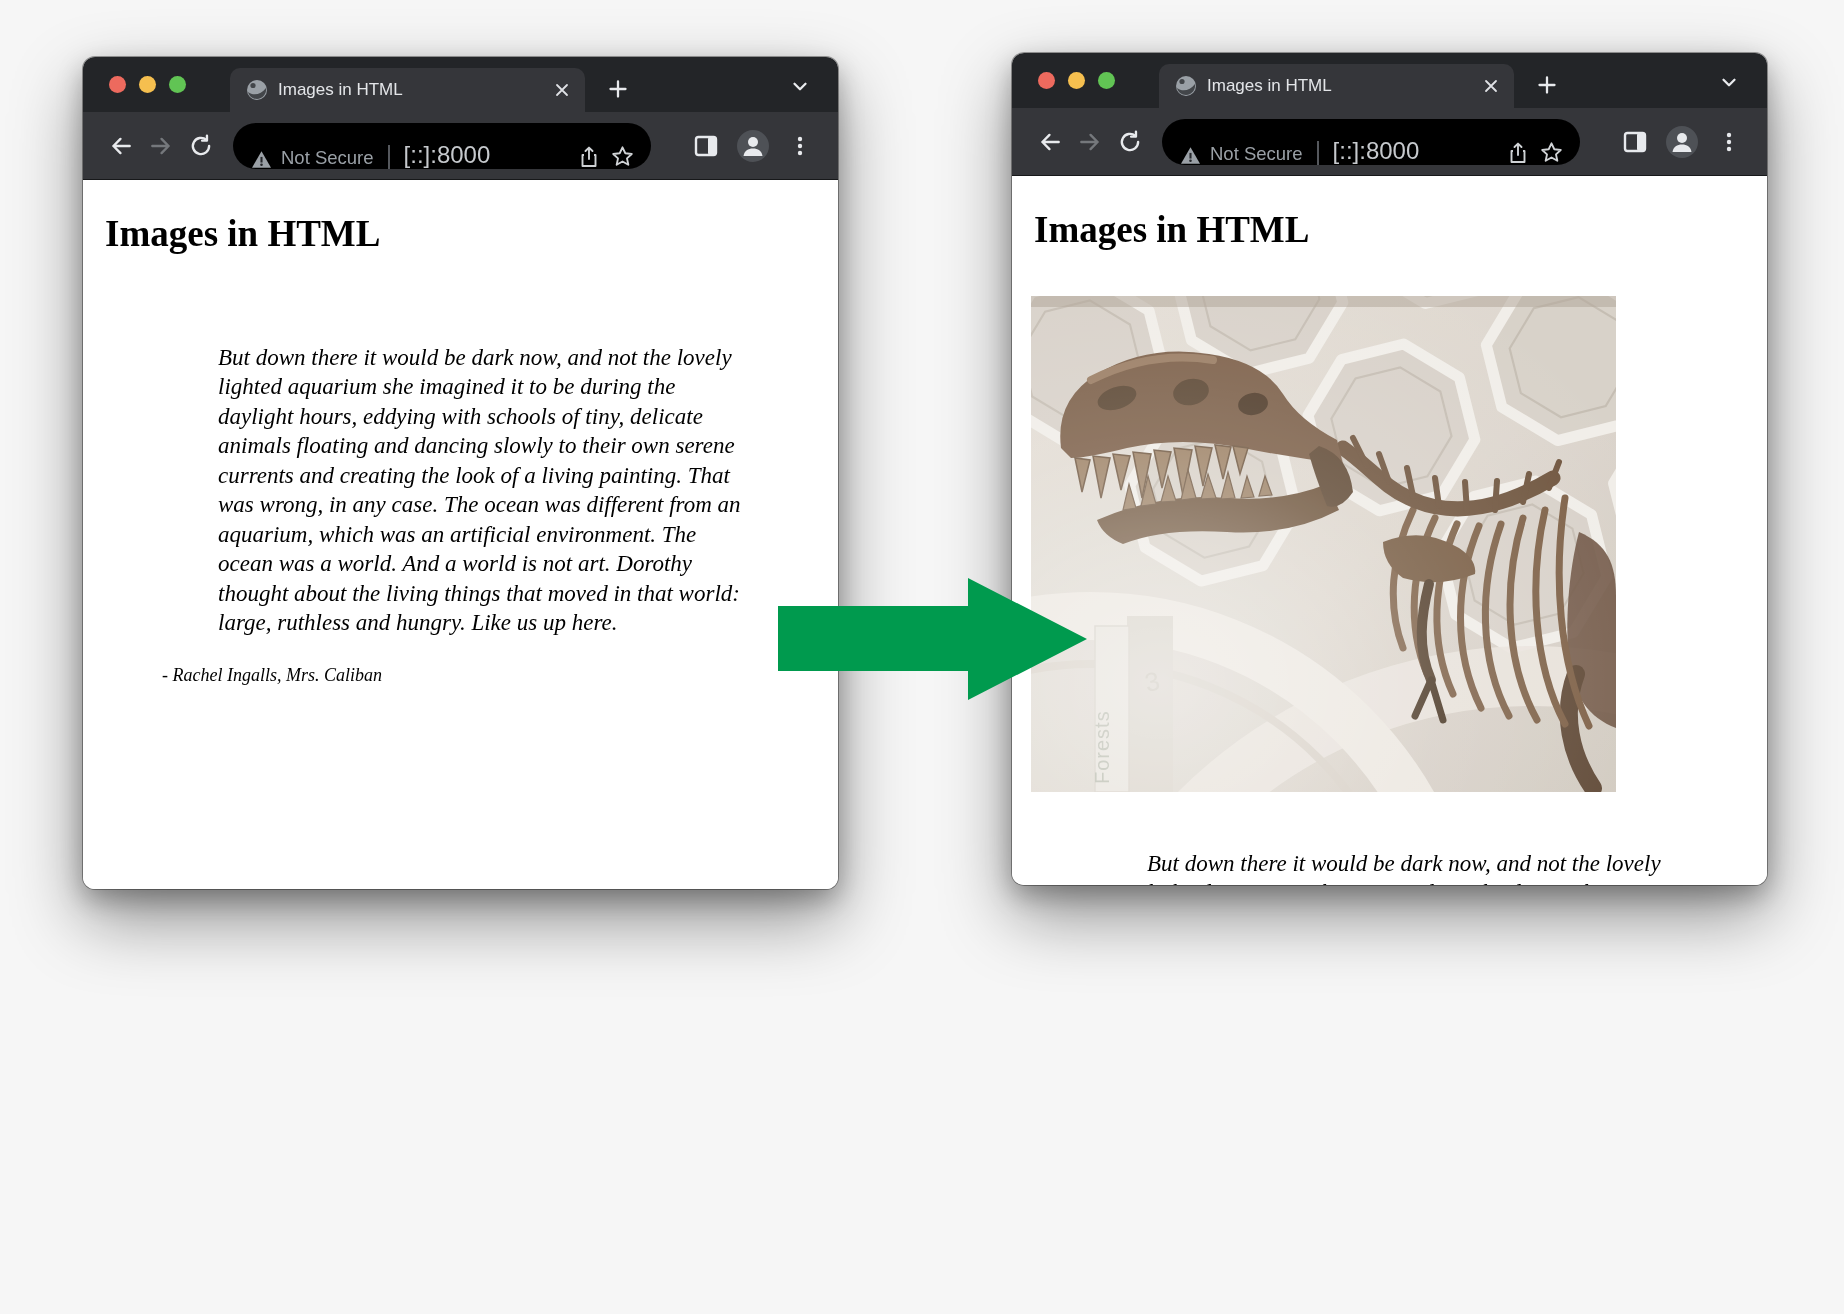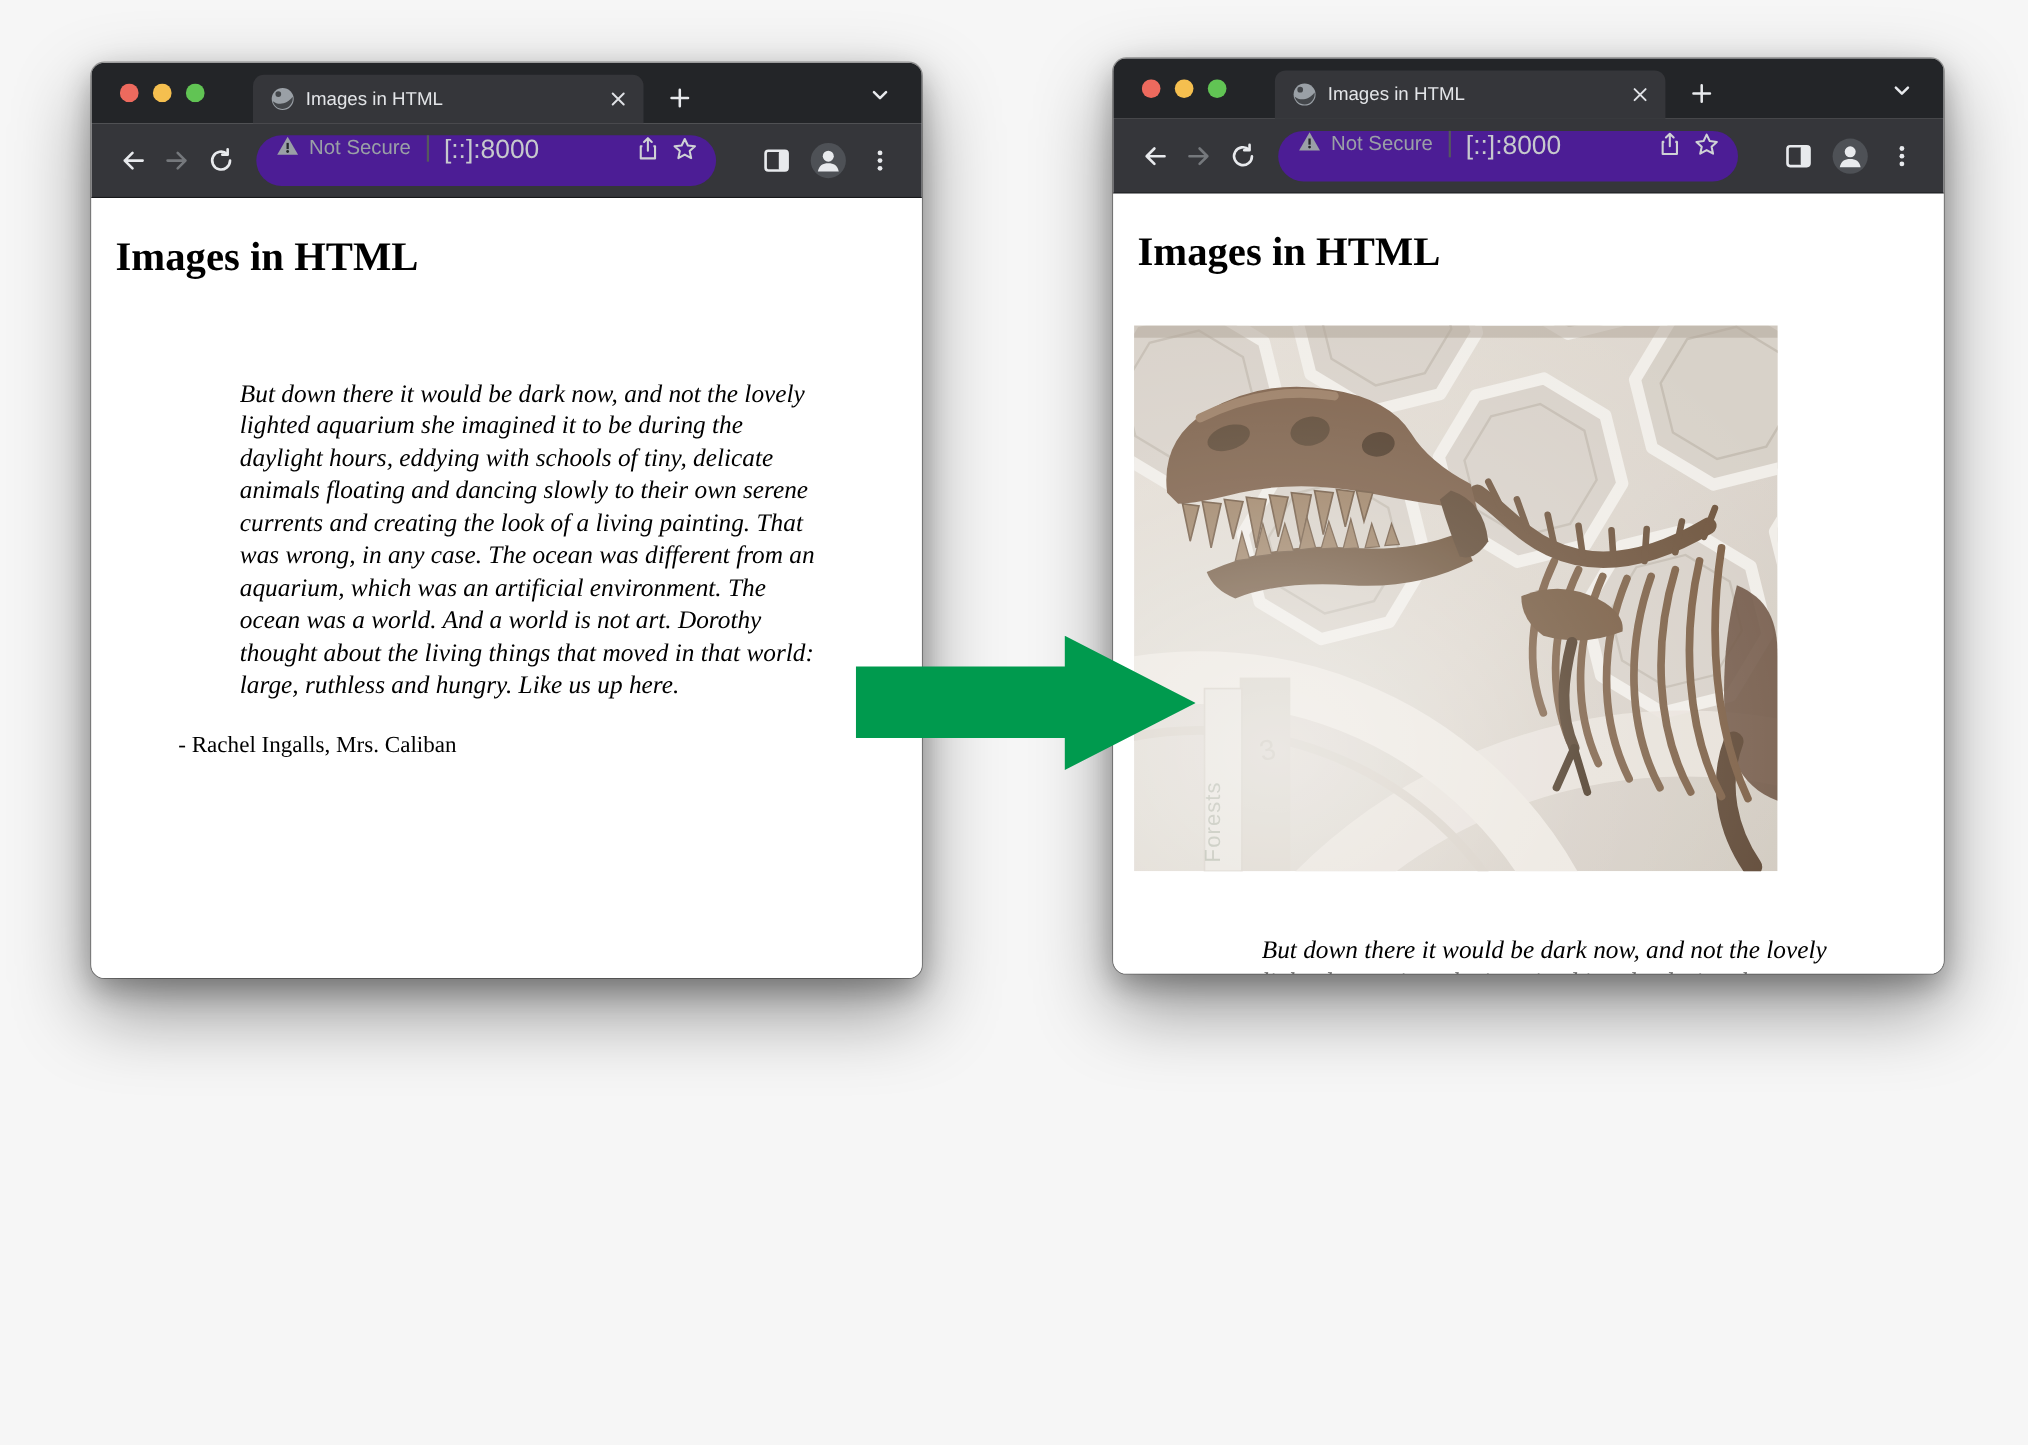--- a/index.html
+++ b/index.html
@@ -28,43 +28,43 @@
   .icon-btn{display:flex;align-items:center;justify-content:center;cursor:pointer;background:none;border:none;padding:0;}
   .newtab{position:absolute;left:515px;top:12px;width:40px;height:40px;}
   .strip-chevron{position:absolute;right:24px;top:16px;width:28px;height:26px;}
 
   .toolbar{
     height:68px;background:#35363a;display:flex;align-items:center;
     padding:0 18px;box-sizing:border-box;border-bottom:1px solid #17181a;
   }
   .nav-btn{width:40px;height:40px;flex:0 0 auto;}
   .omnibox{
-    margin-left:12px;flex:0 0 418px;height:46px;border-radius:23px;background:#4c1d95;
-    display:flex;align-items:flex-start;padding:0 16px 0 18px;box-sizing:border-box;gap:9px;
+    margin-left:12px;flex:0 0 418px;height:46px;border-radius:23px;background:#000000;
+    display:flex;align-items:flex-end;padding:0 16px 0 18px;box-sizing:border-box;gap:9px;
   }
   .sec-label{color:#9aa0a6;font-size:18.5px;white-space:nowrap;}
   .omni-sep{width:2px;height:24px;background:#55585d;margin:0 5px;flex:0 0 auto;}
   .url-text{color:#c6c9cd;font-size:24px;white-space:nowrap;}
   .omni-spacer{flex:1;}
   .tb-spacer{flex:1;}
   .right-btn{width:40px;height:40px;flex:0 0 auto;margin-left:7px;}
 
   
   .page{
     position:relative;background:#fff;height:1016px;box-sizing:border-box;
     padding:33px 24px 0 22px;color:#000;
     font-family:"Liberation Serif","DejaVu Serif",serif;
   }
   .page h1{font-size:37px;line-height:1.15;margin:0;font-weight:bold;}
   .quote{
     font-style:italic;font-size:23px;line-height:1.285;width:532px;
     margin:87px 0 0 113px;
   }
   #window-after .quote{margin-top:57px;}
-  .attrib{font-size:21px;margin:27px 0 0 57px;}
+  .attrib{font-size:18px;margin:27px 0 0 57px;font-style:italic;}
   #window-after .attrib{margin-top:24px;}
   .figure{display:block;width:585px;height:496px;margin:44px 0 0 -3px;}
   .figure svg{display:block;}
 
   
   .arrow-wrap{position:absolute;left:778px;top:578px;width:309px;height:122px;z-index:50;pointer-events:none;}
 </style>
 </head>
 <body>
 

